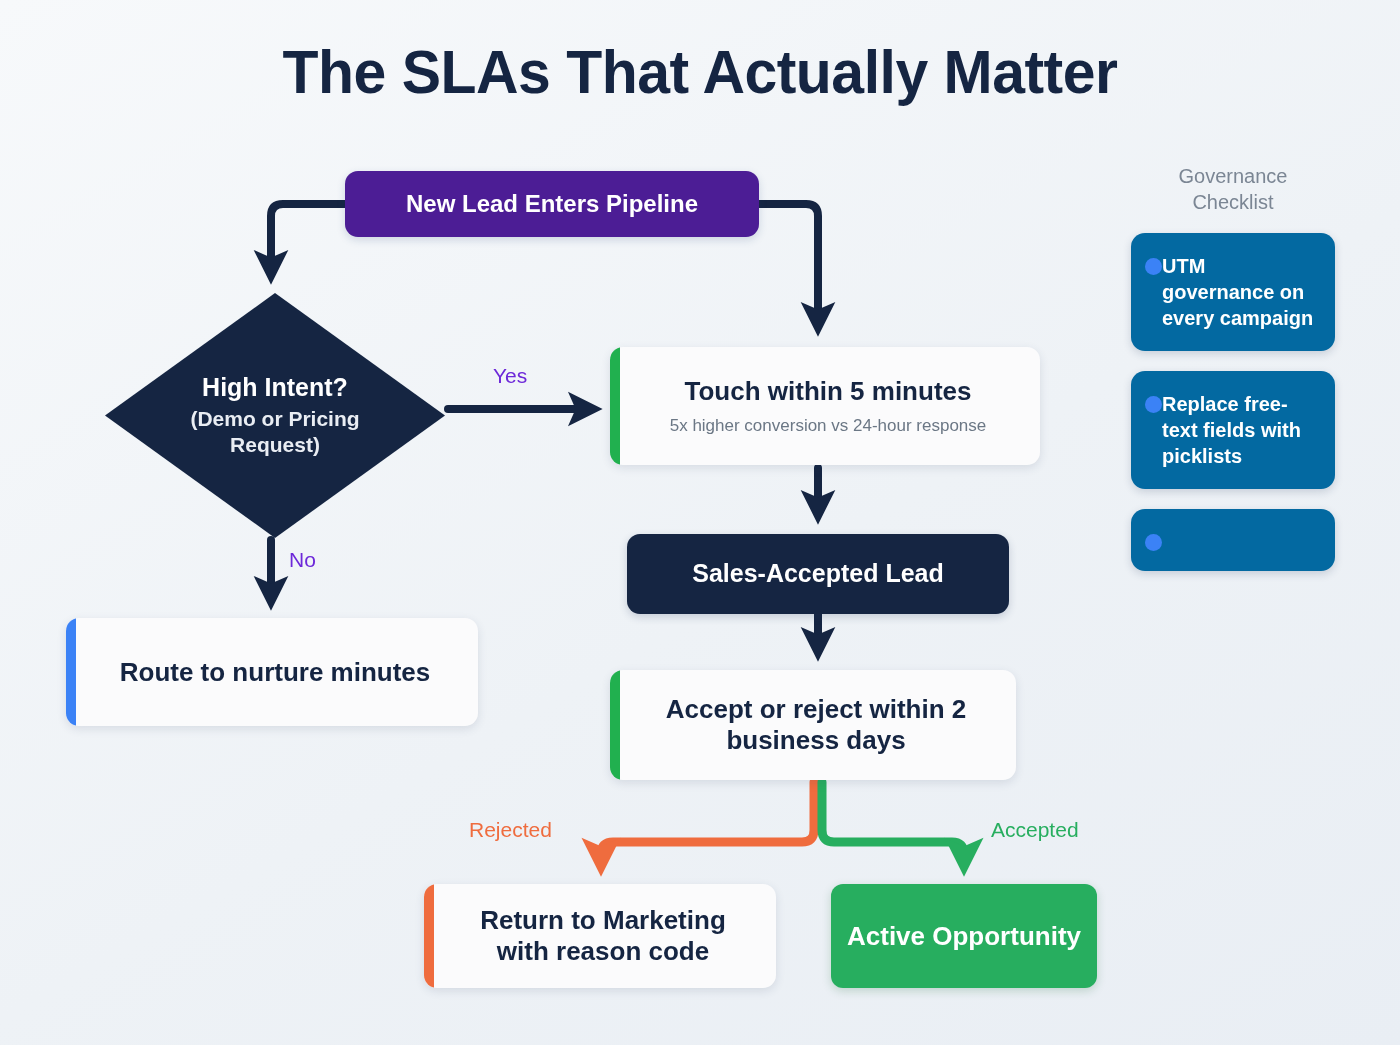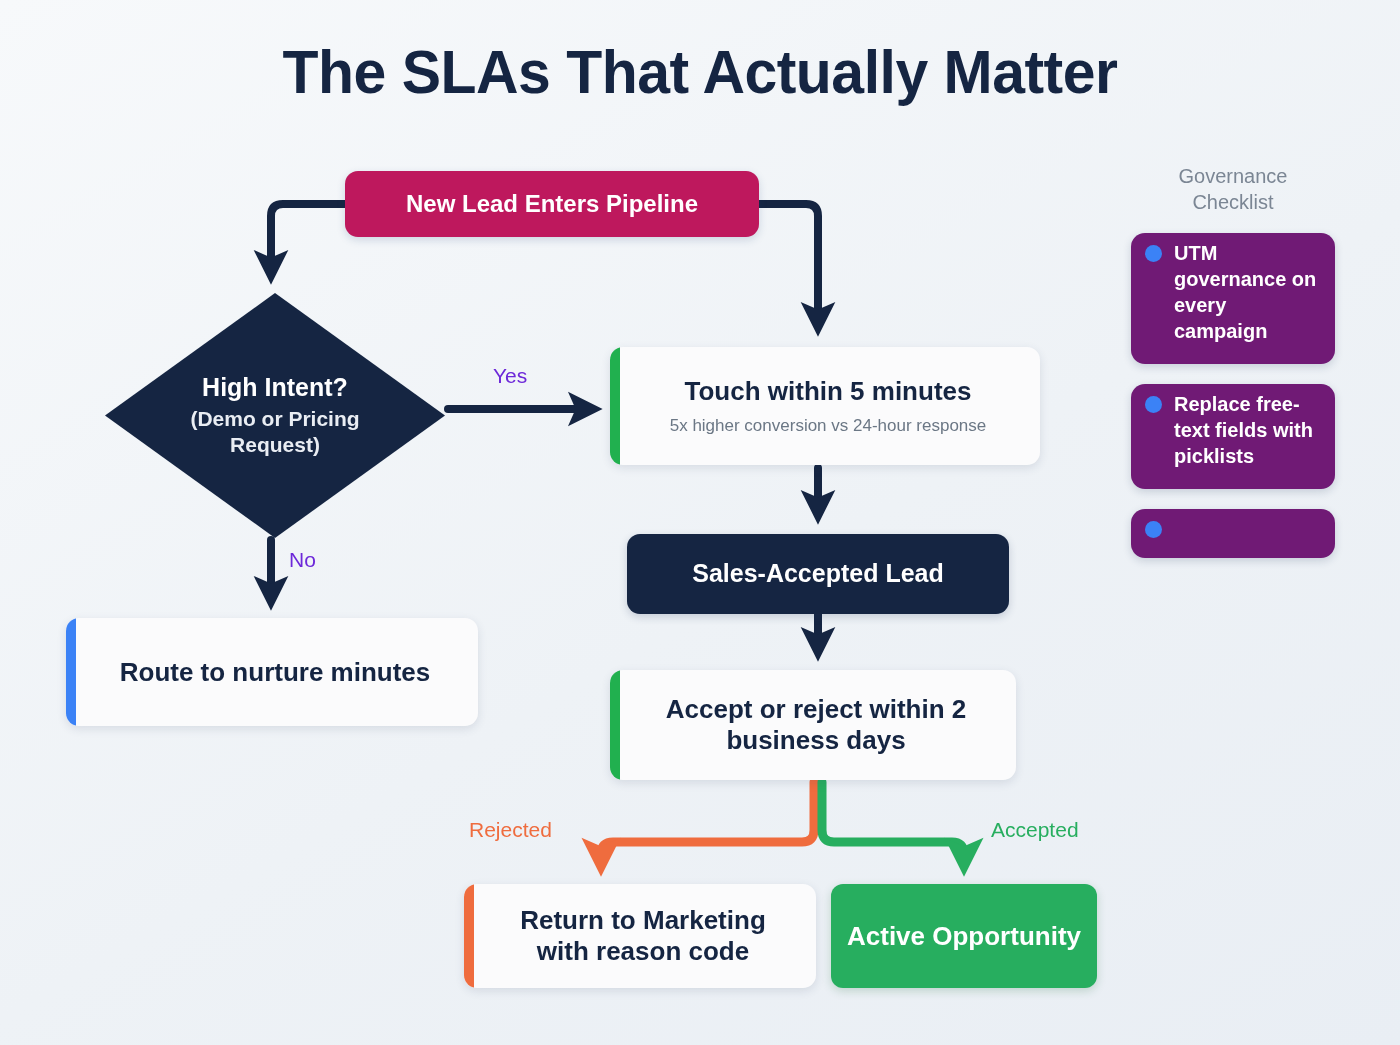--- a/index.html
+++ b/index.html
@@ -66,21 +66,21 @@
   .node .sub {
     font-weight: 400;
     color: #6b7785;
     line-height: 1.25;
   }
 
   
   #n-start {
     left: 345px; top: 171px;
     width: 414px; height: 66px;
-    background: #be185d;
+    background: #4c1d95;
     border-radius: 13px;
     box-shadow: 0 3px 9px rgba(40,70,120,.18);
   }
   #n-start .ttl { color: #ffffff; font-size: 24px; }
 
   
   #n-decision {
     left: 105px; top: 293px;
     width: 340px; height: 245px;
     background: transparent;
@@ -143,21 +143,21 @@
 
   #n-accept {
     left: 610px; top: 670px;
     width: 406px; height: 110px;
   }
   #n-accept .bar { background: #21b04f; }
   #n-accept .ttl { font-size: 26px; }
 
   #n-return {
     left: 424px; top: 884px;
-    width: 352px; height: 104px; margin-left: 40px;
+    width: 352px; height: 104px;
   }
   #n-return .bar { background: #ef6c3e; }
   #n-return .ttl { font-size: 26px; }
 
   #n-active {
     left: 831px; top: 884px;
     width: 266px; height: 104px;
     background: #27ae5f;
     border-radius: 12px;
     box-shadow: 0 3px 10px rgba(30,110,60,.22);
@@ -187,27 +187,26 @@
   }
   #checklist .ck-head {
     text-align: center;
     font-size: 20px;
     color: #7b8694;
     line-height: 1.28;
     margin-bottom: 18px;
     white-space: pre-line;
   }
   .ck-card {
-    background: #701a75;
+    background: #0369a1;
     border-radius: 14px;
     margin-bottom: 20px;
-    padding: 7px 16px 20px 14px;
+    padding: 20px 16px 20px 14px;
     display: flex;
     align-items: flex-start;
-    gap: 12px;
     box-shadow: 0 3px 9px rgba(30,50,90,.18);
   }
   .ck-dot {
     flex: 0 0 auto;
     width: 17px; height: 17px;
     border-radius: 50%;
     background: #3b82f6;
     margin-top: 5px;
   }
   .ck-text {

